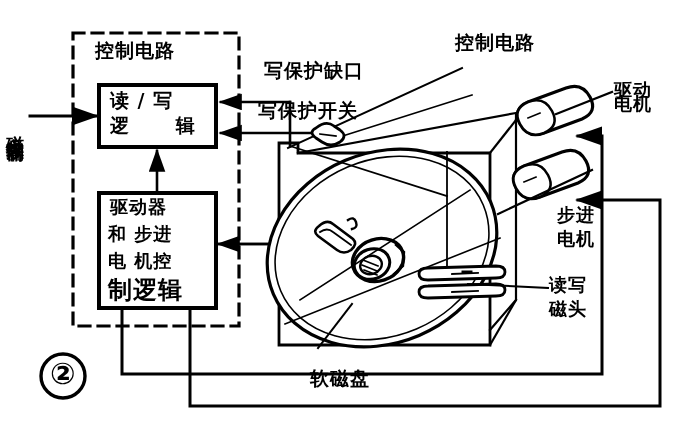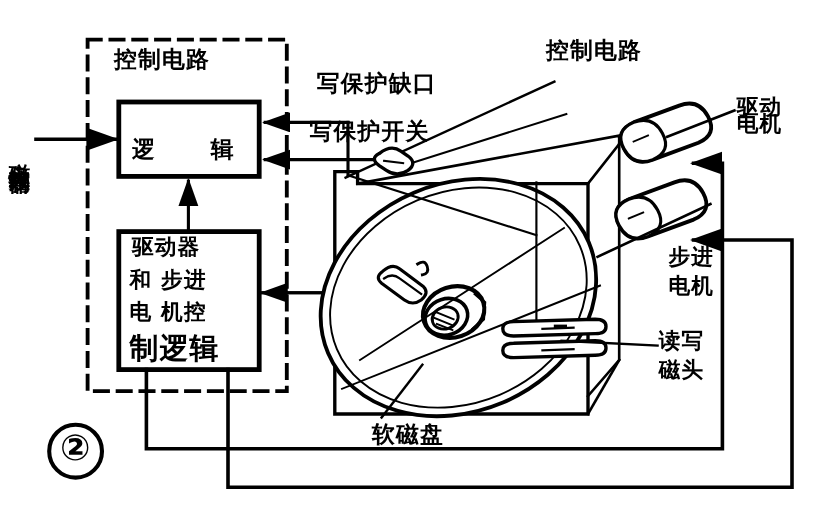--- a/index.html
+++ b/index.html
@@ -129,20 +129,21 @@
         <path d="M316,128 q10,-8 18,-2 l6,4 q8,6 0,12 q-9,6 -18,0 l-6,-4 q-8,-6 0,-10 Z" stroke-width="2.8" fill="#fff"></path>
         <path d="M320,134 l16,2" stroke-width="1.6"></path>
       </g>
 
       <circle cx="63" cy="376" r="22" stroke-width="3.4" fill="#fff"></circle>
     </g>
   </svg>
 
   <div class="lbl" style="left:95px;top:40px;font-size:19px;">控制电路</div>
 
+  <div class="lbl" style="left:110px;top:90px;font-size:19px;">读 / 写</div>
   <div class="lbl" style="left:110px;top:115px;font-size:19px;">逻      辑</div>
 
   <div class="lbl" style="left:110px;top:197px;font-size:18px;">驱动器</div>
   <div class="lbl" style="left:108px;top:224px;font-size:18px;">和 步进</div>
   <div class="lbl" style="left:108px;top:251px;font-size:18px;">电 机控</div>
   <div class="lbl" style="left:108px;top:278px;font-size:24px;text-align:right;">制逻辑</div>
 
   <div class="lbl vert" style="left:6px;top:122px;font-size:18px;">磁盘控制器</div>
 
   <div class="lbl" style="left:264px;top:60px;font-size:19px;">写保护缺口</div>
@@ -153,17 +154,17 @@
 
   <div class="lbl" style="left:614px;top:80px;font-size:18px;">驱动</div>
   <div class="lbl" style="left:614px;top:94px;font-size:18px;">电机</div>
 
   <div class="lbl" style="left:557px;top:205px;font-size:18px;">步进</div>
   <div class="lbl" style="left:557px;top:229px;font-size:18px;">电机</div>
 
   <div class="lbl" style="left:549px;top:275px;font-size:18px;">读写</div>
   <div class="lbl" style="left:549px;top:299px;font-size:18px;">磁头</div>
 
-  <div class="lbl" style="left:310px;top:352px;font-size:19px;">软磁盘</div>
+  <div class="lbl" style="left:310px;top:368px;font-size:19px;">软磁盘</div>
 
   <div class="lbl" style="left:50px;top:359px;font-size:30px;line-height:1;">②</div>
 
 </div>
 
 </body></html>

